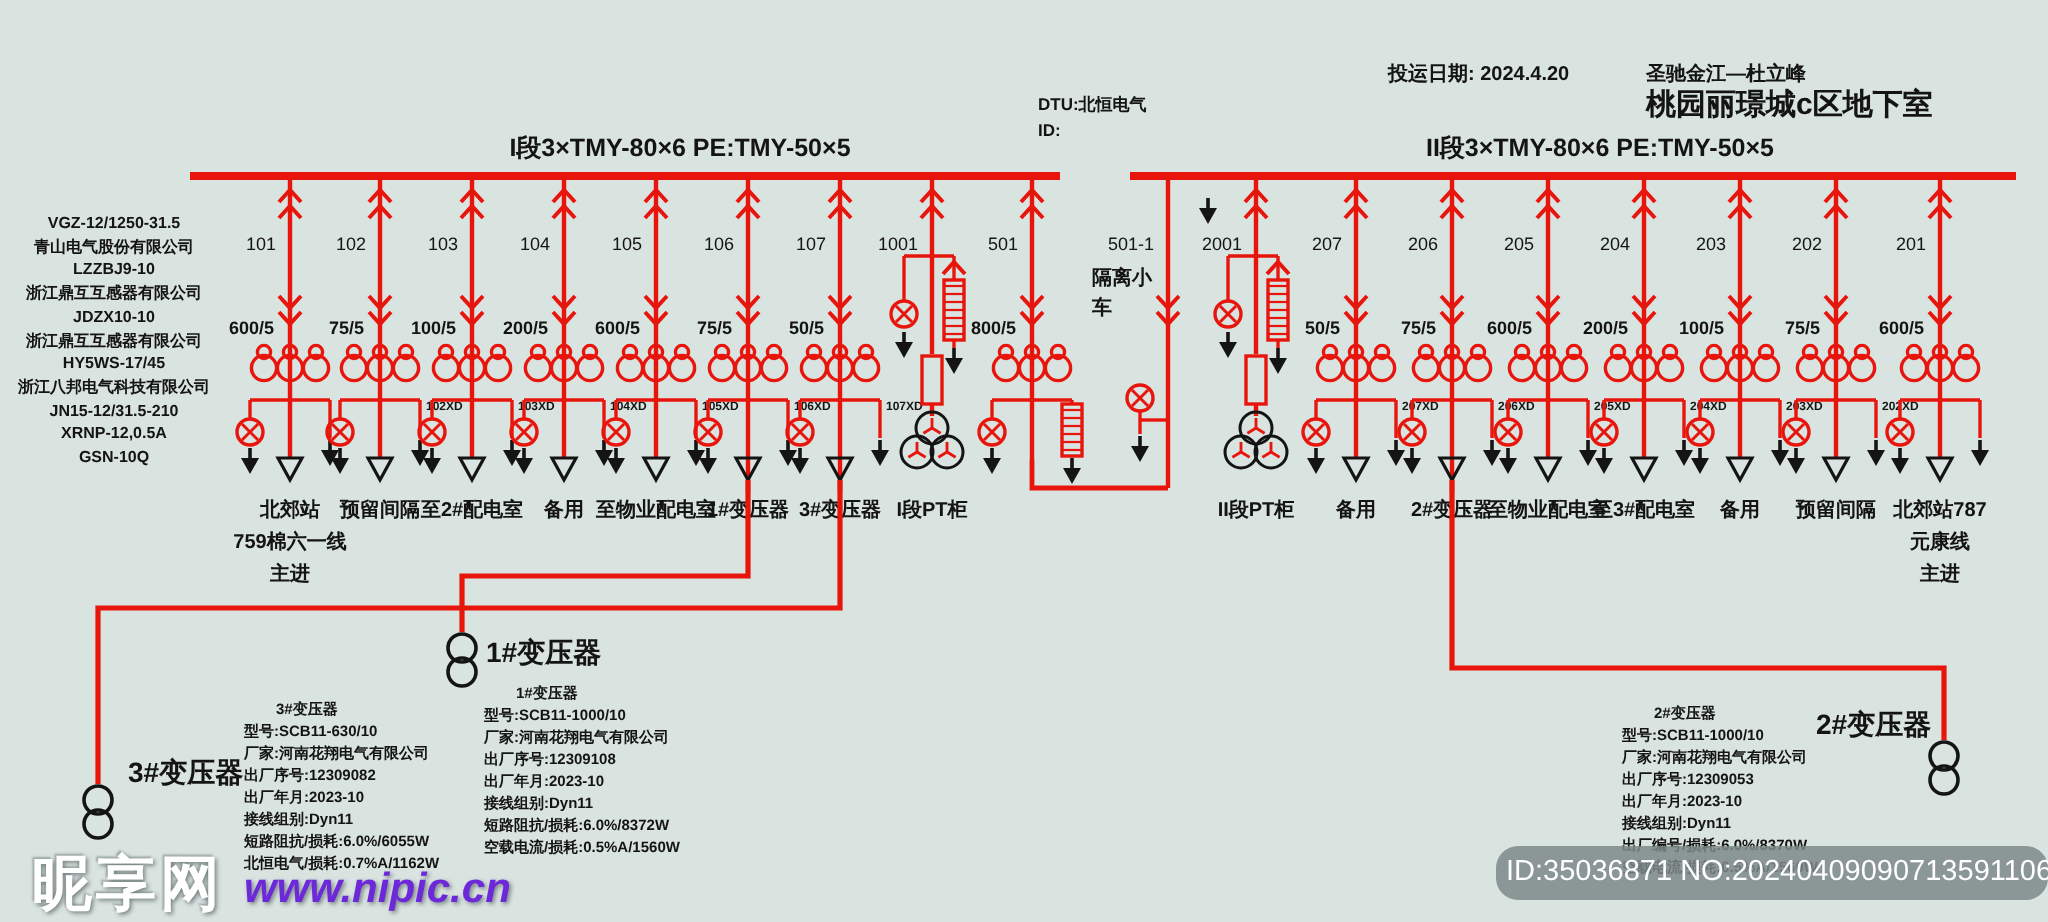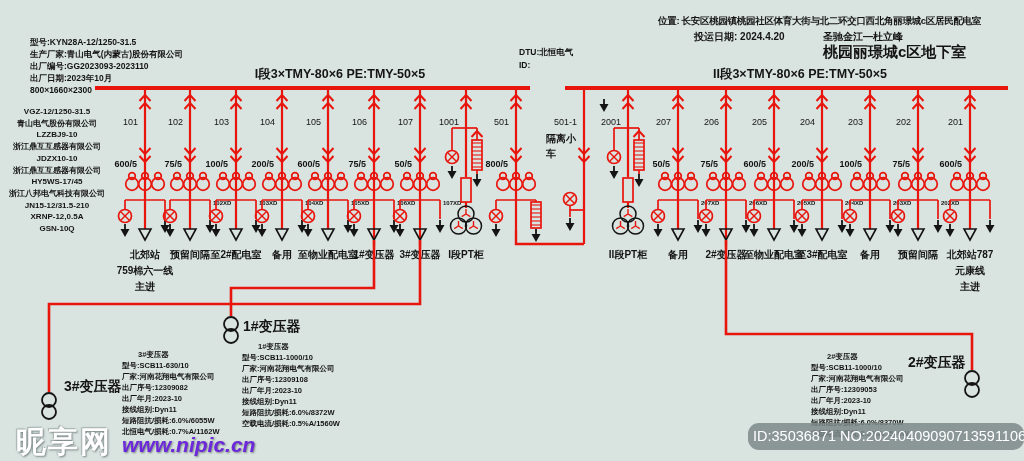--- a/index.html
+++ b/index.html
@@ -792,32 +792,24 @@
         <circle cx="972" cy="390" r="7" fill="none" stroke="#141414" stroke-width="1.8"></circle>
       </g>
       <g>
         <line x1="604" y1="99" x2="604" y2="104" stroke="#141414" stroke-width="1.8"></line>
         <polygon points="599.5,104 608.5,104 604,112" fill="#141414"></polygon>
       </g>
     </svg>
 
   <div class="abs dtu">DTU:北恒电气</div>
   <div class="abs idl">ID:</div>
-  <div class="abs loc">位置: 长安区桃园镇桃园社区体育大街与北二环交口西北角丽璟城c区居民配电室</div>
   <div class="abs cdate">投运日期: 2024.4.20</div>
   <div class="abs builder">圣驰金江—杜立峰</div>
   <div class="abs site">桃园丽璟城c区地下室</div>
 
-  <div class="abs panelinfo" id="panelInfo">
-      <div>型号:KYN28A-12/1250-31.5</div>
-      <div>生产厂家:青山电气(内蒙古)股份有限公司</div>
-      <div>出厂编号:GG2023093-2023110</div>
-      <div>出厂日期:2023年10月</div>
-      <div>800×1660×2300</div>
-    </div>
   <div class="abs equipinfo" id="equipInfo">
       <div>VGZ-12/1250-31.5</div>
       <div>青山电气股份有限公司</div>
       <div>LZZBJ9-10</div>
       <div>浙江鼎互互感器有限公司</div>
       <div>JDZX10-10</div>
       <div>浙江鼎互互感器有限公司</div>
       <div>HY5WS-17/45</div>
       <div>浙江八邦电气科技有限公司</div>
       <div>JN15-12/31.5-210</div>
@@ -849,21 +841,21 @@
         <div>北恒电气/损耗:0.7%A/1162W</div>
       </div>
       <div class="abs biglbl" style="left: 908px; top: 354px;">2#变压器</div>
       <div class="abs tinfo" style="left: 811px; top: 351px;">
         <div>2#变压器</div>
         <div>型号:SCB11-1000/10</div>
         <div>厂家:河南花翔电气有限公司</div>
         <div>出厂序号:12309053</div>
         <div>出厂年月:2023-10</div>
         <div>接线组别:Dyn11</div>
-        <div>短路阻抗/损耗:6.0%/8370W</div>
+        <div>出厂编号/损耗:6.0%/8370W</div>
         <div>空载电流/损耗:0.5%A/1560W</div>
       </div>
     </div>
 
   <div class="abs wm-name">昵享网</div>
   <div class="abs wm-url">www.nipic.cn</div>
   <div class="abs wm-bar">ID:35036871 NO:20240409090713591106</div>
 </div>
 
 </body></html>

